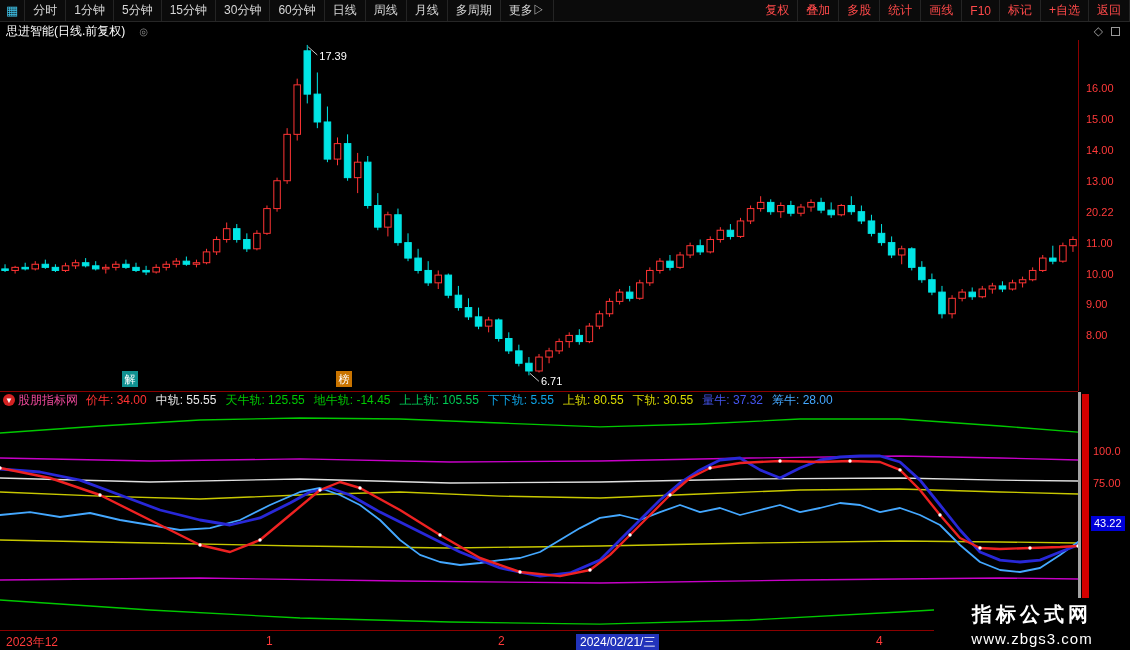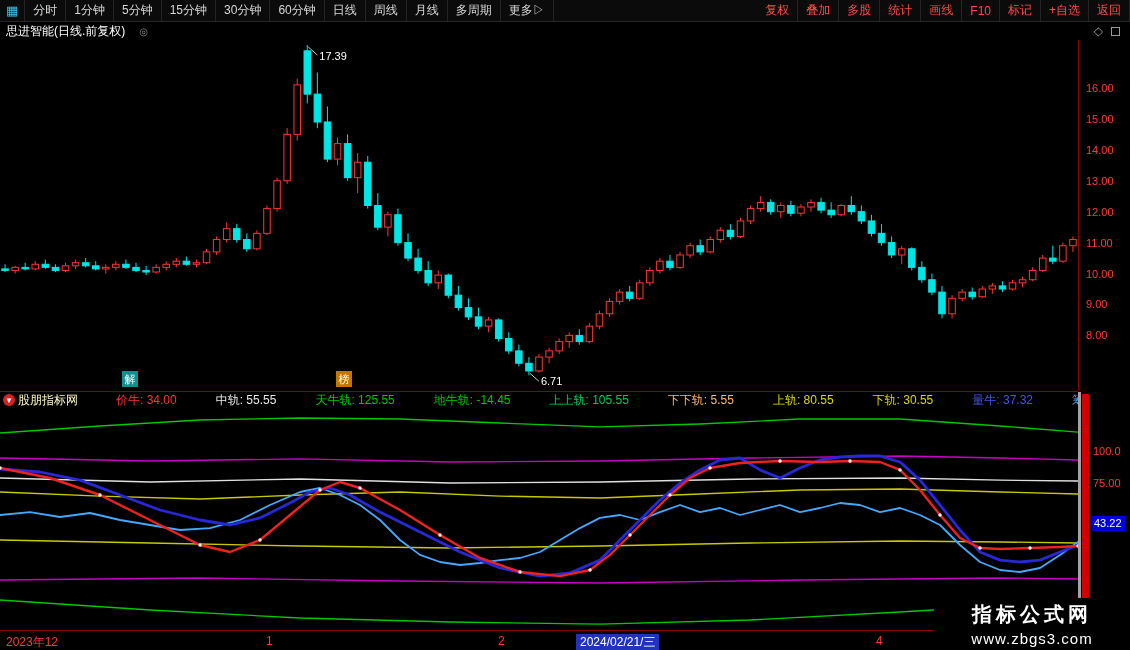--- a/index.html
+++ b/index.html
@@ -28,22 +28,22 @@
 
   .right-axis-main { position:absolute; top:40px; left:1078px; width:48px; height:351px;
                      border-left:1px solid #8b0000; font-size:11px; color:#ff3a3a; }
   .axis-label { position:absolute; left:7px; white-space:nowrap; }
 
   
   .ind-header { position:absolute; top:391px; left:0; width:1078px; height:17px; border-top:1px solid #8b0000;
                 display:flex; align-items:center; font-size:12px; padding-left:3px; white-space:nowrap; overflow:hidden; }
   .src-icon { display:inline-flex; width:12px; height:12px; border-radius:50%; background:#d42222; color:#fff;
               font-size:8px; align-items:center; justify-content:center; margin-right:3px; flex:0 0 auto; }
-  .src-name { color:#fef9c3; margin-right:8px;font-family:Liberation Serif, serif; }
-  .ind-val { margin-right:9px;margin-left:30px; }
+  .src-name { color:#ec4899; margin-right:8px;font-family:Liberation Serif, serif; }
+  .ind-val { margin-right:9px; }
 
   
   #ind-chart { position:absolute; top:408px; left:0; width:1078px; height:222px; }
 
   .right-axis-ind { position:absolute; top:392px; left:1078px; width:52px; height:238px;
                     border-left:3px solid #a3a3a3; font-size:11px; color:#ff3a3a; }
   .red-bar { position:absolute; left:1px; top:2px; width:7px; height:206px; background:#d40000; }
   .cur-box { background:#0000d8; color:#ffffff; padding:0 3px; height:15px; line-height:15px; }
 
   
@@ -318,36 +318,36 @@
         <line x1="308.2803738317757" y1="6.949333333333338" x2="317.2803738317757" y2="14.949333333333339" stroke="#cccccc" stroke-width="1"></line>
         <text x="319.2803738317757" y="19.94933333333334" fill="#ffffff" font-size="11">17.39</text>
         <line x1="529.9252336448598" y1="333.31733333333335" x2="538.9252336448598" y2="341.31733333333335" stroke="#cccccc" stroke-width="1"></line>
         <text x="540.9252336448598" y="345.31733333333335" fill="#ffffff" font-size="11">6.71</text>
       </svg><span class="badge" style="left: 122px; top: 331px; background: rgb(15, 144, 144);">解</span><span class="badge" style="left: 336px; top: 331px; background: rgb(201, 116, 0);">榜</span></div>
   <div class="right-axis-main" id="right-axis-main">
       <span class="axis-label" style="top: 41.9467px;">16.00</span>
       <span class="axis-label" style="top: 72.88px;">15.00</span>
       <span class="axis-label" style="top: 103.813px;">14.00</span>
       <span class="axis-label" style="top: 134.747px;">13.00</span>
-      <span class="axis-label" style="top: 165.68px;">12.00</span>
+      <span class="axis-label" style="top: 165.68px;">20.22</span>
       <span class="axis-label" style="top: 196.613px;">11.00</span>
       <span class="axis-label" style="top: 227.547px;">10.00</span>
       <span class="axis-label" style="top: 258.48px;">9.00</span>
       <span class="axis-label" style="top: 289.413px;">8.00</span>
     </div>
 
   <div class="ind-header" id="ind-header">
     <span class="src-icon">▼</span>
     <span class="src-name">股朋指标网</span>
   <span class="ind-val" style="color: rgb(255, 50, 50);">价牛: 34.00</span>
       <span class="ind-val" style="color: rgb(232, 232, 232);">中轨: 55.55</span>
       <span class="ind-val" style="color: rgb(0, 200, 0);">天牛轨: 125.55</span>
       <span class="ind-val" style="color: rgb(0, 200, 0);">地牛轨: -14.45</span>
       <span class="ind-val" style="color: rgb(0, 204, 85);">上上轨: 105.55</span>
-      <span class="ind-val" style="color: #fdba74;">下下轨: 5.55</span>
+      <span class="ind-val" style="color: #0ea5e9;">下下轨: 5.55</span>
       <span class="ind-val" style="color: rgb(216, 216, 0);">上轨: 80.55</span>
       <span class="ind-val" style="color: rgb(216, 216, 0);">下轨: 30.55</span>
       <span class="ind-val" style="color: rgb(68, 85, 238);">量牛: 37.32</span>
       <span class="ind-val" style="color: rgb(68, 168, 255);">筹牛: 28.00</span>
     </div>
 
   <div id="ind-chart"><svg width="1078" height="222" viewBox="0 0 1078 222">
         <polyline points="0,25.0 100,18.0 200,12.0 300,10.0 400,11.0 500,15.0 600,18.9 700,16.0 800,11.0 900,11.0 1000,18.0 1078,24.1" fill="none" stroke="#00c800" stroke-width="1.3" stroke-linejoin="round" stroke-linecap="round"></polyline>
         <polyline points="0,192.0 150,202.0 300,210.0 450,214.0 600,216.1 750,212.0 900,204.0 1000,198.0 1078,193.0" fill="none" stroke="#00c800" stroke-width="1.3" stroke-linejoin="round" stroke-linecap="round"></polyline>
         <polyline points="0,50.0 150,53.0 300,50.9 450,54.0 600,53.0 750,50.0 900,48.0 1000,50.0 1078,52.0" fill="none" stroke="#c800c8" stroke-width="1.3" stroke-linejoin="round" stroke-linecap="round"></polyline>

